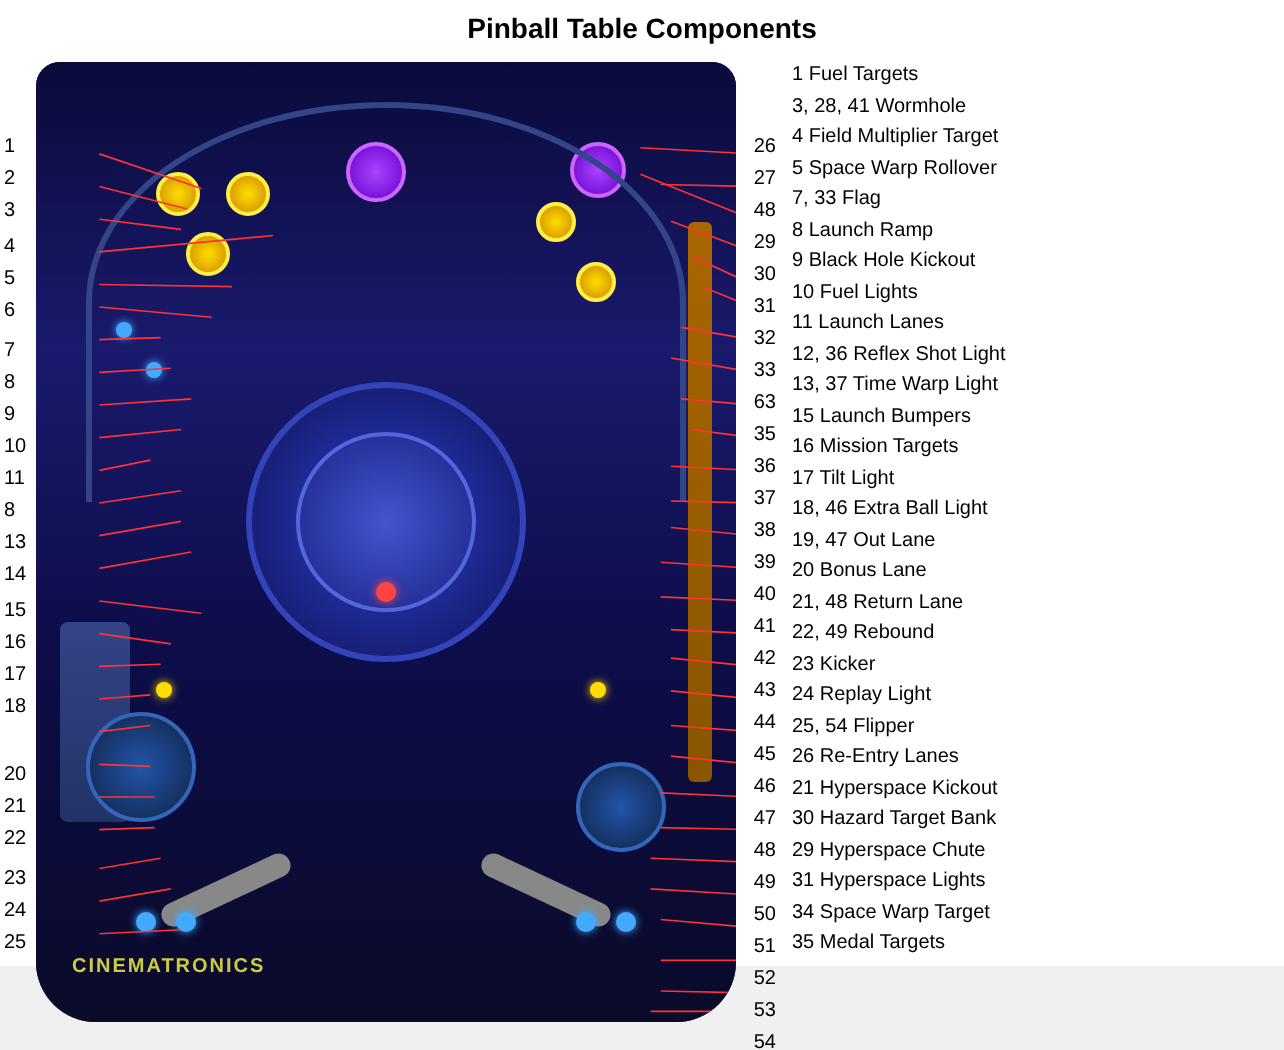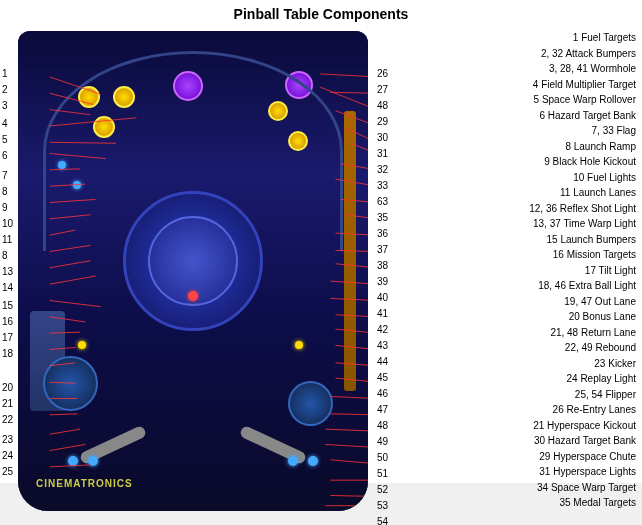--- a/index.html
+++ b/index.html
@@ -71,21 +71,20 @@
       transform: rotate(25deg);
     }
     
     .legend-area {
       flex: 1;
       padding: 4px 6px;
       font-size: 10px;
       line-height: 1.55;
       color: #000;
       overflow: hidden;
-      text-align: right;
     }
     .legend-item {
       white-space: nowrap;
     }
     
     .overlay-svg {
       position: absolute;
       top: 0; left: 0;
       width: 390px;
       height: 490px;
@@ -291,25 +290,23 @@
         <div>51</div>
         <div>52</div>
         <div>53</div>
         <div>54</div>
 
       </div>
     </div>
 
     <div class="legend-area">
       <div class="legend-item">1 Fuel Targets</div>
-      <div class="legend-item">2, 32 Attack Bumpers</div>
       <div class="legend-item">3, 28, 41 Wormhole</div>
       <div class="legend-item">4 Field Multiplier Target</div>
       <div class="legend-item">5 Space Warp Rollover</div>
-      <div class="legend-item">6 Hazard Target Bank</div>
       <div class="legend-item">7, 33 Flag</div>
       <div class="legend-item">8 Launch Ramp</div>
       <div class="legend-item">9 Black Hole Kickout</div>
       <div class="legend-item">10 Fuel Lights</div>
       <div class="legend-item">11 Launch Lanes</div>
       <div class="legend-item">12, 36 Reflex Shot Light</div>
       <div class="legend-item">13, 37 Time Warp Light</div>
       <div class="legend-item">15 Launch Bumpers</div>
       <div class="legend-item">16 Mission Targets</div>
       <div class="legend-item">17 Tilt Light</div>

